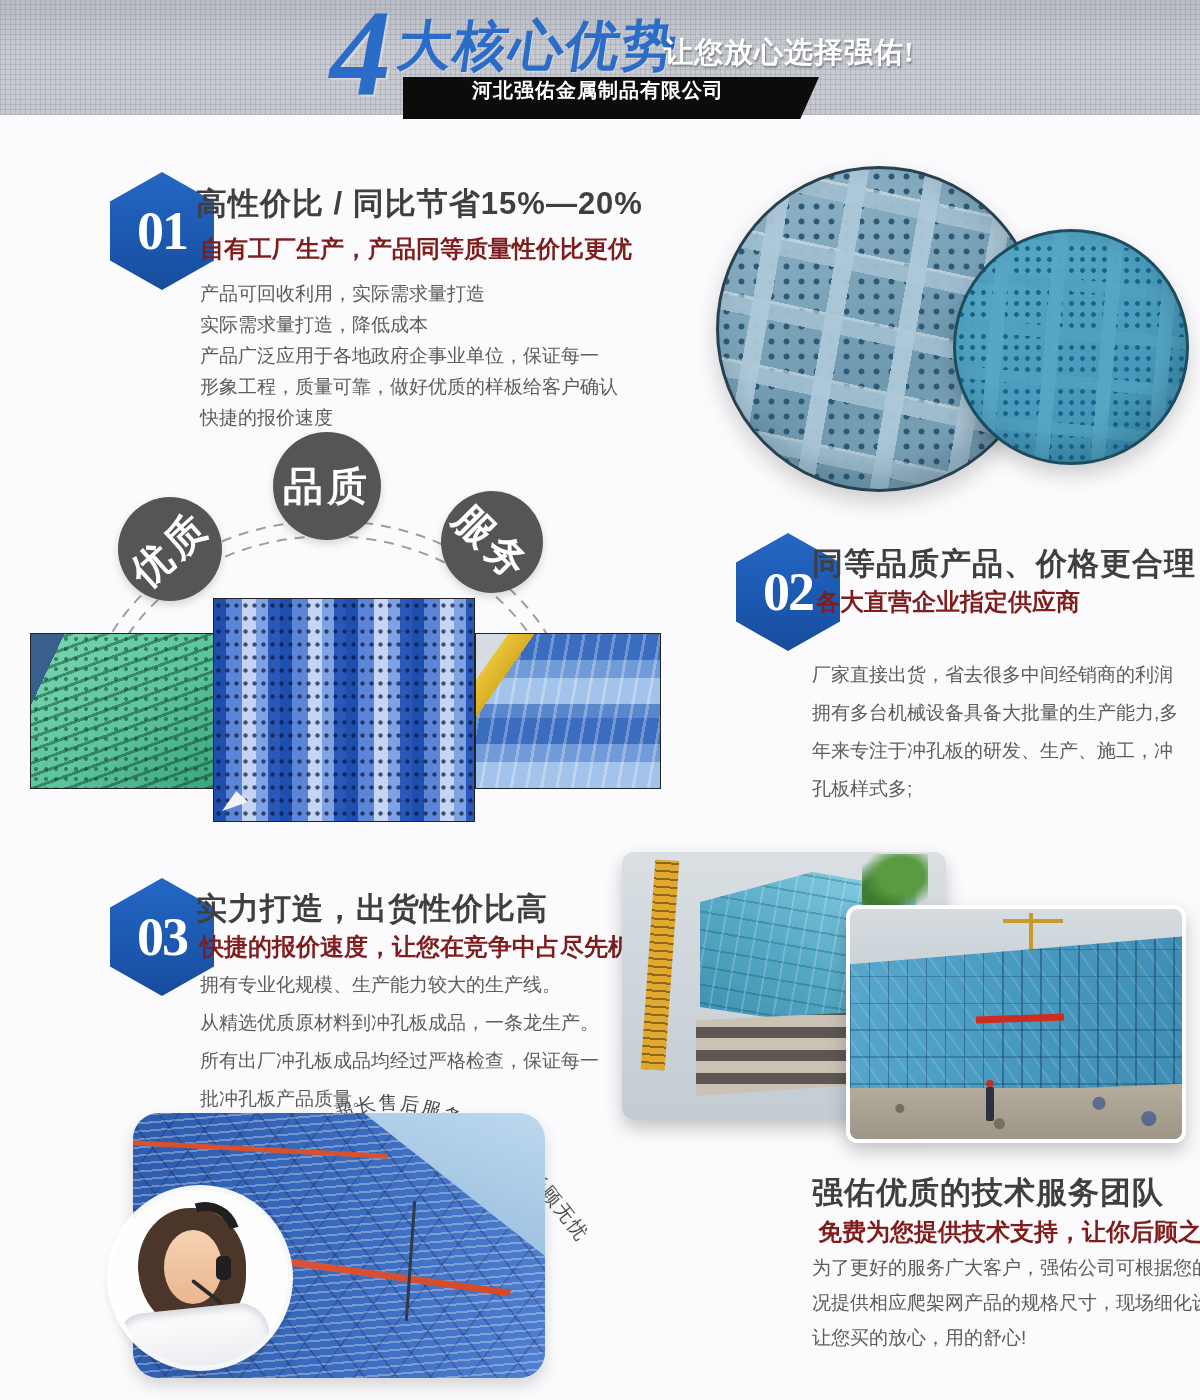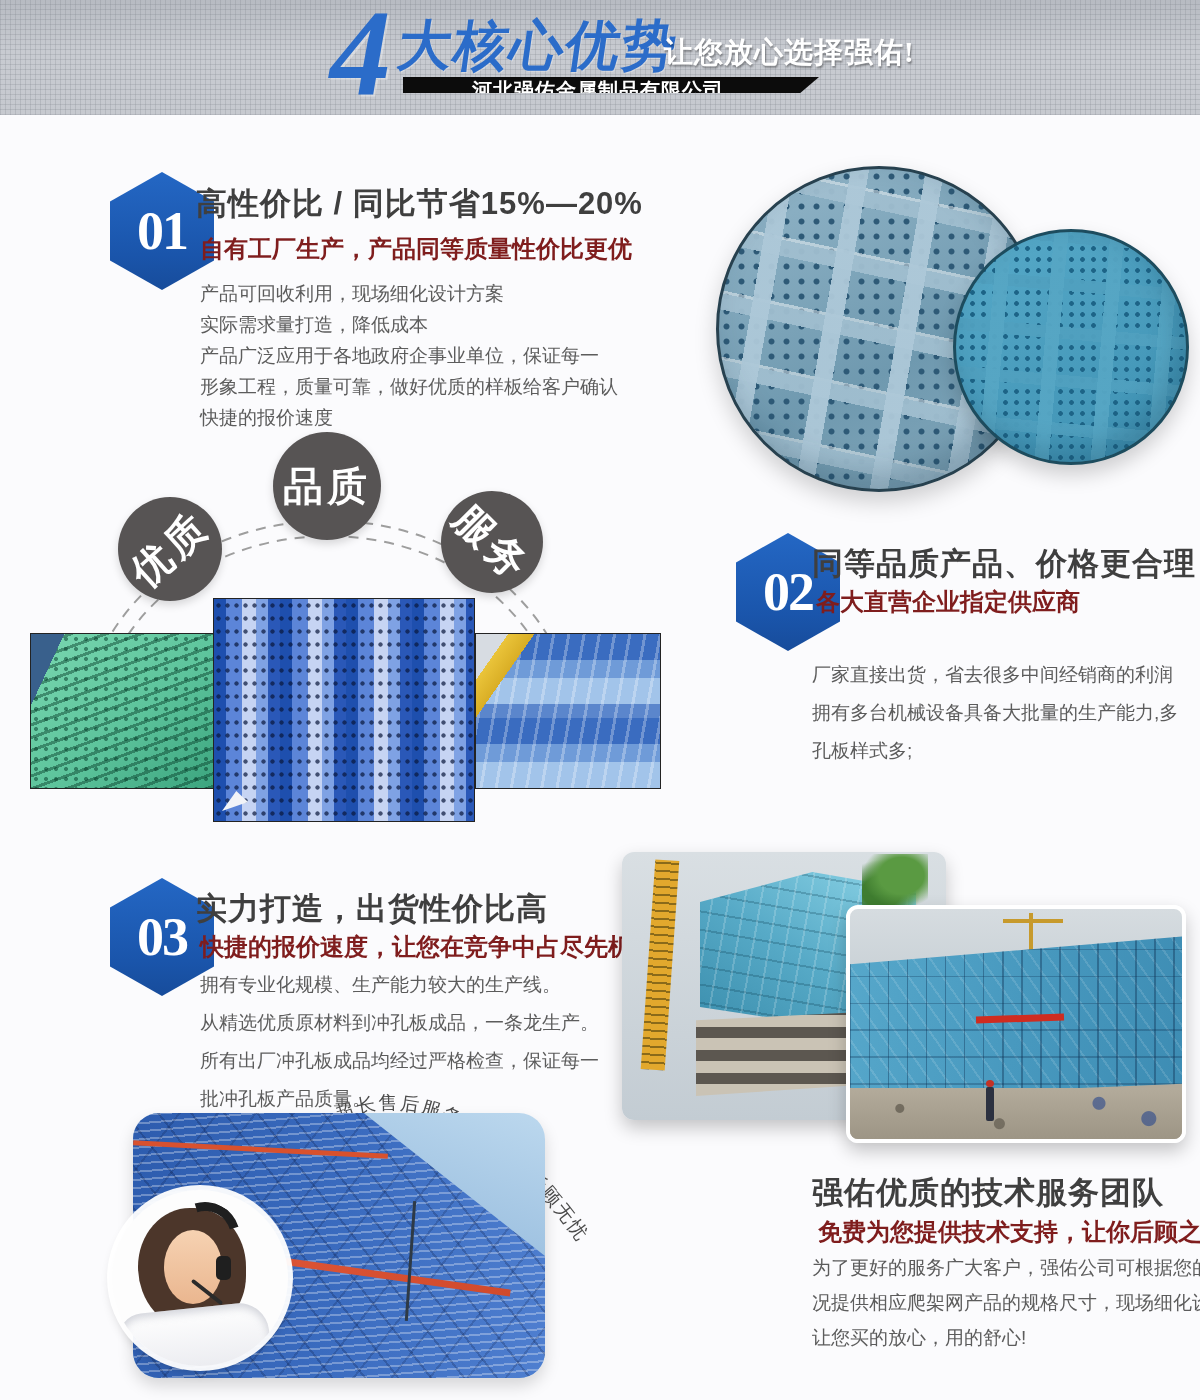--- a/index.html
+++ b/index.html
@@ -13,21 +13,21 @@
       repeating-linear-gradient(90deg, rgba(118,123,131,.22) 0 1px, transparent 1px 5px),
       linear-gradient(180deg,#b7bbc2 0%,#c8cbd1 45%,#c6c9cf 100%);}
   .big4{position:absolute;left:330px;top:-16px;font:italic bold 122px "Liberation Serif",serif;
     color:#2b6cc9;text-shadow:2px 2px 0 rgba(255,255,255,.35);}
   .hd-title{position:absolute;left:398px;top:10px;font-family:"Liberation Serif",serif;
     font-weight:bold;font-size:54px;color:#2b6cc9;transform:skewX(-8deg);letter-spacing:2px;
     text-shadow:1px 1px 0 rgba(255,255,255,.3);}
   .hd-tag{position:absolute;left:664px;top:33px;font-family:"Liberation Serif",serif;
     font-weight:bold;font-size:29px;color:#ffffff;letter-spacing:1px;
     text-shadow:1px 2px 2px rgba(0,0,0,.35);}
-  .banner{position:absolute;left:403px;top:77px;width:416px;height:16px;background:#0c0c0c;
+  .banner{position:absolute;left:403px;top:77px;width:416px;height:42px;background:#0c0c0c;
     clip-path:polygon(0 0,100% 0,95.5% 100%,0 100%);}
   .banner span{display:block;width:100%;line-height:26px;text-align:center;padding-right:26px;
     box-sizing:border-box;color:#fff;font-weight:bold;font-size:20px;letter-spacing:1px;}
 
   
   .hex{position:absolute;width:104px;height:118px;
     background:linear-gradient(180deg,#2467c4 0%,#1a55ab 70%,#174c9b 100%);
     clip-path:polygon(50% 0,100% 25%,100% 75%,50% 100%,0 75%,0 25%);
     display:flex;align-items:center;justify-content:center;}
   .hex span{color:#fff;font:bold 54px "Liberation Serif",serif;letter-spacing:-2px;}
@@ -181,21 +181,21 @@
       <span>河北强佑金属制品有限公司</span>
     </div>
   </div>
 
   <div class="hex" style="left:110px;top:172px;">
     <span>01</span>
   </div>
   <div class="sec-title" style="left:196px;top:183px;">高性价比 / 同比节省15%—20%</div>
   <div class="sec-sub" style="left:200px;top:233px;">自有工厂生产，产品同等质量性价比更优</div>
   <div class="sec-body lh31" style="left:200px;top:278px;">
-    <div>产品可回收利用，现场细化设计方案</div>
+    <div>产品可回收利用，实际需求量打造</div>
     <div>实际需求量打造，降低成本</div>
     <div>产品广泛应用于各地政府企事业单位，保证每一</div>
     <div>形象工程，质量可靠，做好优质的样板给客户确认</div>
     <div>快捷的报价速度</div>
   </div>
 
   <div class="circ-big"></div>
   <div class="circ-small"></div>
 
   <svg class="arcs" width="560" height="330">
@@ -218,20 +218,21 @@
   </div>
 
   <div class="hex" style="left:736px;top:533px;">
     <span>02</span>
   </div>
   <div class="sec-title" style="left:812px;top:543px;">同等品质产品、价格更合理</div>
   <div class="sec-sub" style="left:816px;top:586px;">各大直营企业指定供应商</div>
   <div class="sec-body lh38" style="left:812px;top:656px;">
     <div>厂家直接出货，省去很多中间经销商的利润</div>
     <div>拥有多台机械设备具备大批量的生产能力,多</div>
+    <div>年来专注于冲孔板的研发、生产、施工，冲</div>
     <div>孔板样式多;</div>
   </div>
 
   <div class="hex" style="left:110px;top:878px;">
     <span>03</span>
   </div>
   <div class="sec-title" style="left:196px;top:888px;">实力打造，出货性价比高</div>
   <div class="sec-sub" style="left:200px;top:931px;">快捷的报价速度，让您在竞争中占尽先机</div>
   <div class="sec-body lh38" style="left:200px;top:966px;">
     <div>拥有专业化规模、生产能力较大的生产线。</div>

